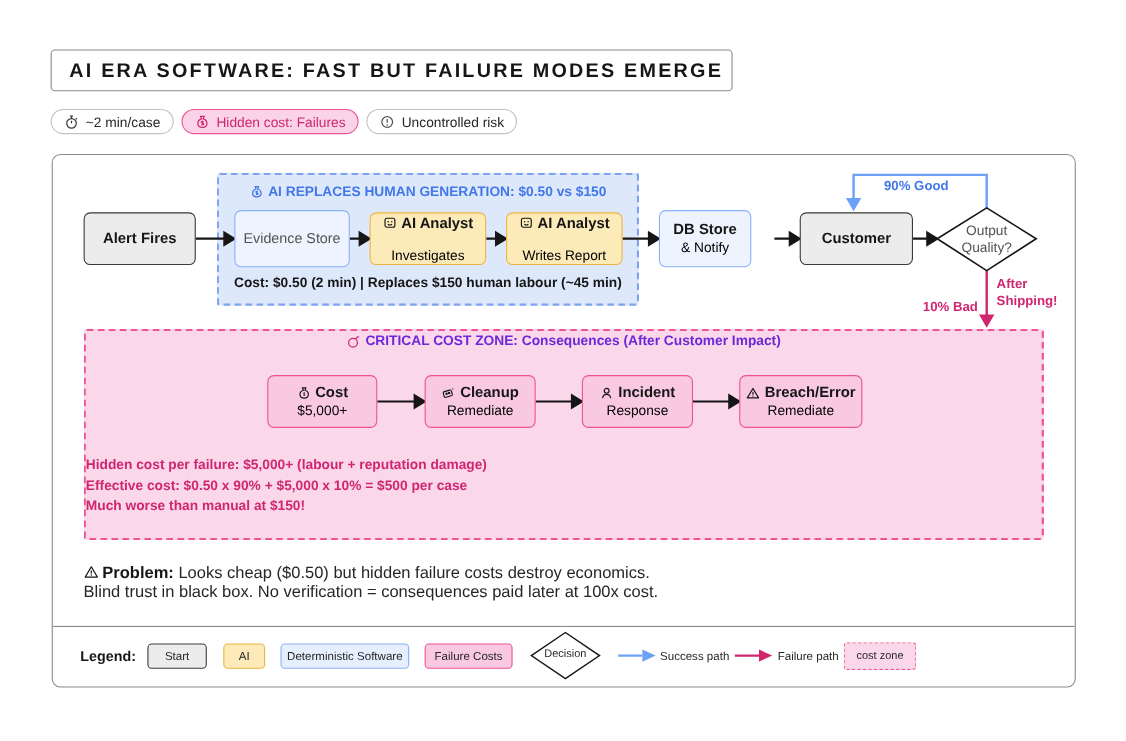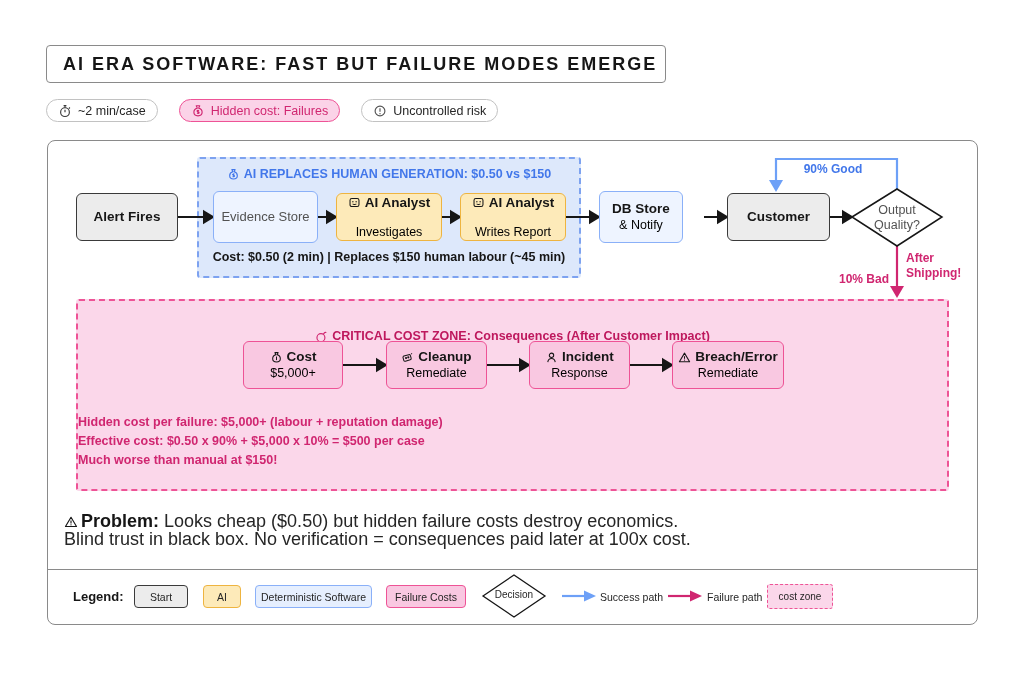--- a/index.html
+++ b/index.html
@@ -7,43 +7,43 @@
   body { font-family:"Liberation Sans","DejaVu Sans",sans-serif; color:#161616; }
   .page { position:relative; width:1024px; height:674px; background:#fff; overflow:hidden; }
 
   
   .title-box { position:absolute; left:46px; top:45px; width:620px; height:38px;
     border:1.5px solid #8a8a8a; border-radius:4px; background:#fff;
     display:flex; align-items:center; padding-left:16px; }
   .title-box span { font-size:18px; font-weight:bold; letter-spacing:2px; color:#161616; }
 
   
-  .pills { position:absolute; left:46px; top:99px; display:flex; gap:21px; }
+  .pills { position:absolute; left:46px; top:99px; display:flex; gap:7px; }
   .pill { display:flex; align-items:center; gap:6px; height:23px; padding:0 11px;
     border:1px solid #c2c2c2; border-radius:12px; background:#fff; font-size:12.5px; color:#262626; }
   .pill.pink { background:#fbd3e8; border-color:#ee5396; color:#d02670; }
 
   
   .panel { position:absolute; left:47px; top:140px; width:931px; height:485px;
     border:1.5px solid #8a8a8a; border-radius:8px; background:#fff; }
   .panel > * { position:absolute; }
 
   svg.arrows { left:0; top:0; width:931px; height:485px; pointer-events:none; z-index:2; }
 
   
   .blue-zone { left:149px; top:16px; width:384px; height:121px; background:#dde8fb;
     border:2px dashed #7da2f0; border-radius:3px; z-index:1; }
   .blue-zone .zone-title { position:absolute; top:8px; left:0; right:0; text-align:center;
     font-size:12.5px; font-weight:bold; color:#4277ea; }
   .blue-zone .zone-footer { position:absolute; bottom:12px; left:0; right:0; text-align:center;
     font-size:12.5px; font-weight:bold; color:#161616; }
   .pink-zone { left:28px; top:158px; width:873px; height:192px; background:#fbd7ea;
     border:2px dashed #ee5396; border-radius:3px; z-index:1; }
-  .pink-zone .zone-title { position:absolute; top:28px; left:0; right:0; text-align:center;
-    font-size:12.5px; font-weight:bold; color:#be185d; }
+  .pink-zone .zone-title { position:absolute; top:2px; left:0; right:0; text-align:center;
+    font-size:12.5px; font-weight:bold; color:#6d28d9; }
   .pink-notes { position:absolute; top:112px; left:0; right:0; 
     font-size:12.5px; font-weight:bold; color:#d02670; line-height:19px; }
 
   
   .node { z-index:3; display:flex; flex-direction:column; align-items:center; justify-content:center;
     border-radius:6px; text-align:center; line-height:16px; }
   .node .box-title { font-size:13.5px; font-weight:bold; color:#161616; display:flex; align-items:center; gap:4px; }
   .node .box-sub { font-size:12.5px; color:#000000; }
   .n-gray  { background:#ececec; border:1.7px solid #3a3a3a; font-weight:bold; font-size:13.5px; }
   .n-blue  { background:#eef4ff; border:1.5px solid #8ab0f8; font-size:13px; color:#525252; }
@@ -53,21 +53,21 @@
   .decision-label { left:809px; top:62px; width:80px; text-align:center; z-index:3;
     font-size:12.5px; color:#525252; line-height:15px; }
   .lbl-success { left:742px; top:21px; width:86px; text-align:center; z-index:3;
     font-size:12px; font-weight:bold; color:#4277ea; }
   .lbl-failpct { left:771px; top:131px; width:70px; text-align:right; z-index:3;
     font-size:12px; font-weight:bold; color:#d02670; }
   .lbl-failnote { left:858px; top:110px; width:70px; text-align:left; z-index:3;
     font-size:12px; font-weight:bold; color:#d02670; line-height:15px; }
 
   
-  .problem { left:16px; top:371px; width:700px; font-size:18px; color:#262626; line-height:18px; z-index:3; }
+  .problem { left:28px; top:371px; width:700px; font-size:15px; color:#262626; line-height:18px; z-index:3; }
   .problem b { color:#161616; }
 
   
   .divider { left:0; top:428px; width:100%; height:0; border-top:1.5px solid #8a8a8a; }
   .legend-label { left:25px; top:448px; font-size:13px; font-weight:bold; z-index:3; }
   .lg-box { z-index:3; display:flex; align-items:center; justify-content:center;
     font-size:10.5px; color:#262626; border-radius:4px; height:23px; top:444px; }
   .lg-start { left:86px; width:54px; background:#ececec; border:1.5px solid #3a3a3a; }
   .lg-ai { left:155px; width:38px; background:#fdeab9; border:1.5px solid #eeb440; }
   .lg-det { left:207px; width:117px; background:#e6effe; border:1.5px solid #8ab0f8; }

